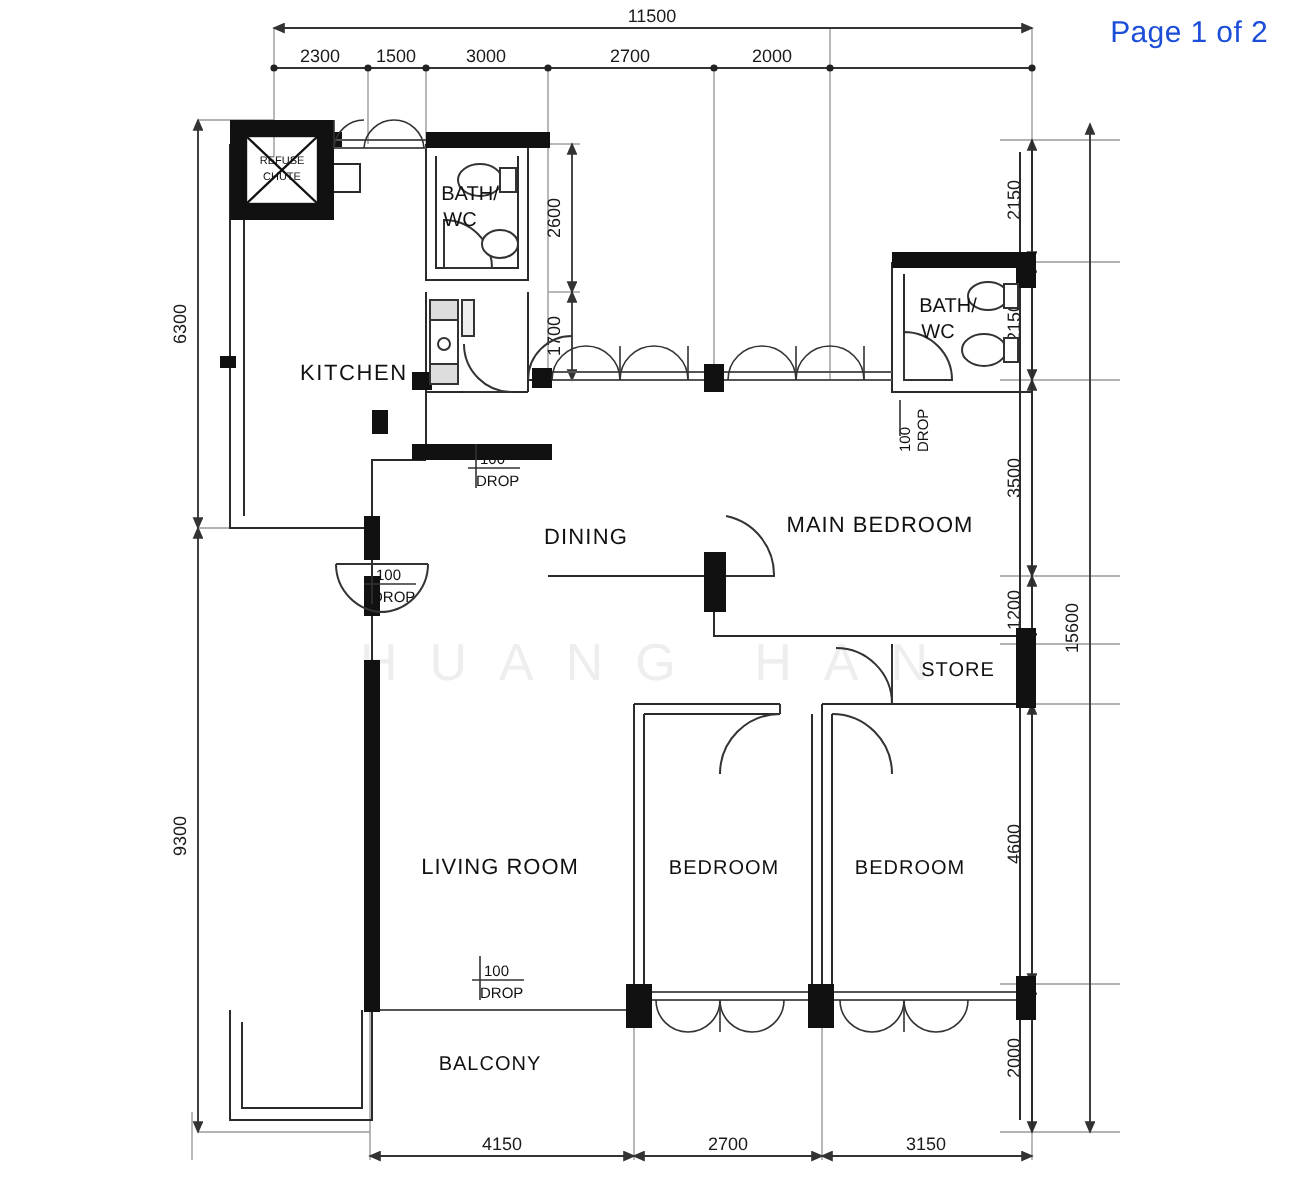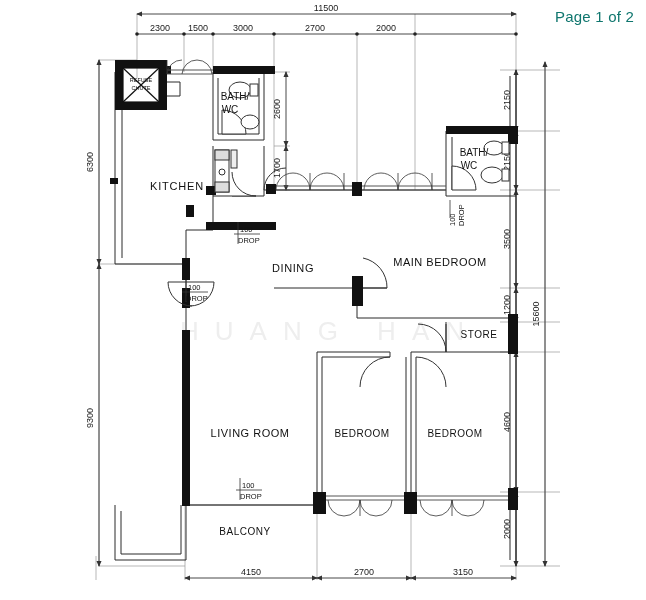--- a/index.html
+++ b/index.html
@@ -5,21 +5,21 @@
   html,body{margin:0;padding:0;background:#ffffff;}
   body{
     width:646px;height:600px;position:relative;overflow:hidden;
     font-family:"Liberation Sans", sans-serif;
     color:#1a1a1a;
   }
   #stage{position:absolute;left:0;top:0;width:646px;height:600px;}
   svg#plan{position:absolute;left:0;top:0;width:646px;height:600px;}
   #page-label{
     position:absolute;right:12px;top:8px;
-    font-size:15px;color:#0f766e;letter-spacing:0.2px;white-space:nowrap;
+    font-size:15px;color:#1d4ed8;letter-spacing:0.2px;white-space:nowrap;
   }
 </style>
 </head>
 <body>
 
 <div id="stage">
 
   <div id="page-label">Page 1 of 2</div>
 
   <svg id="plan" viewBox="0 0 646 600">

